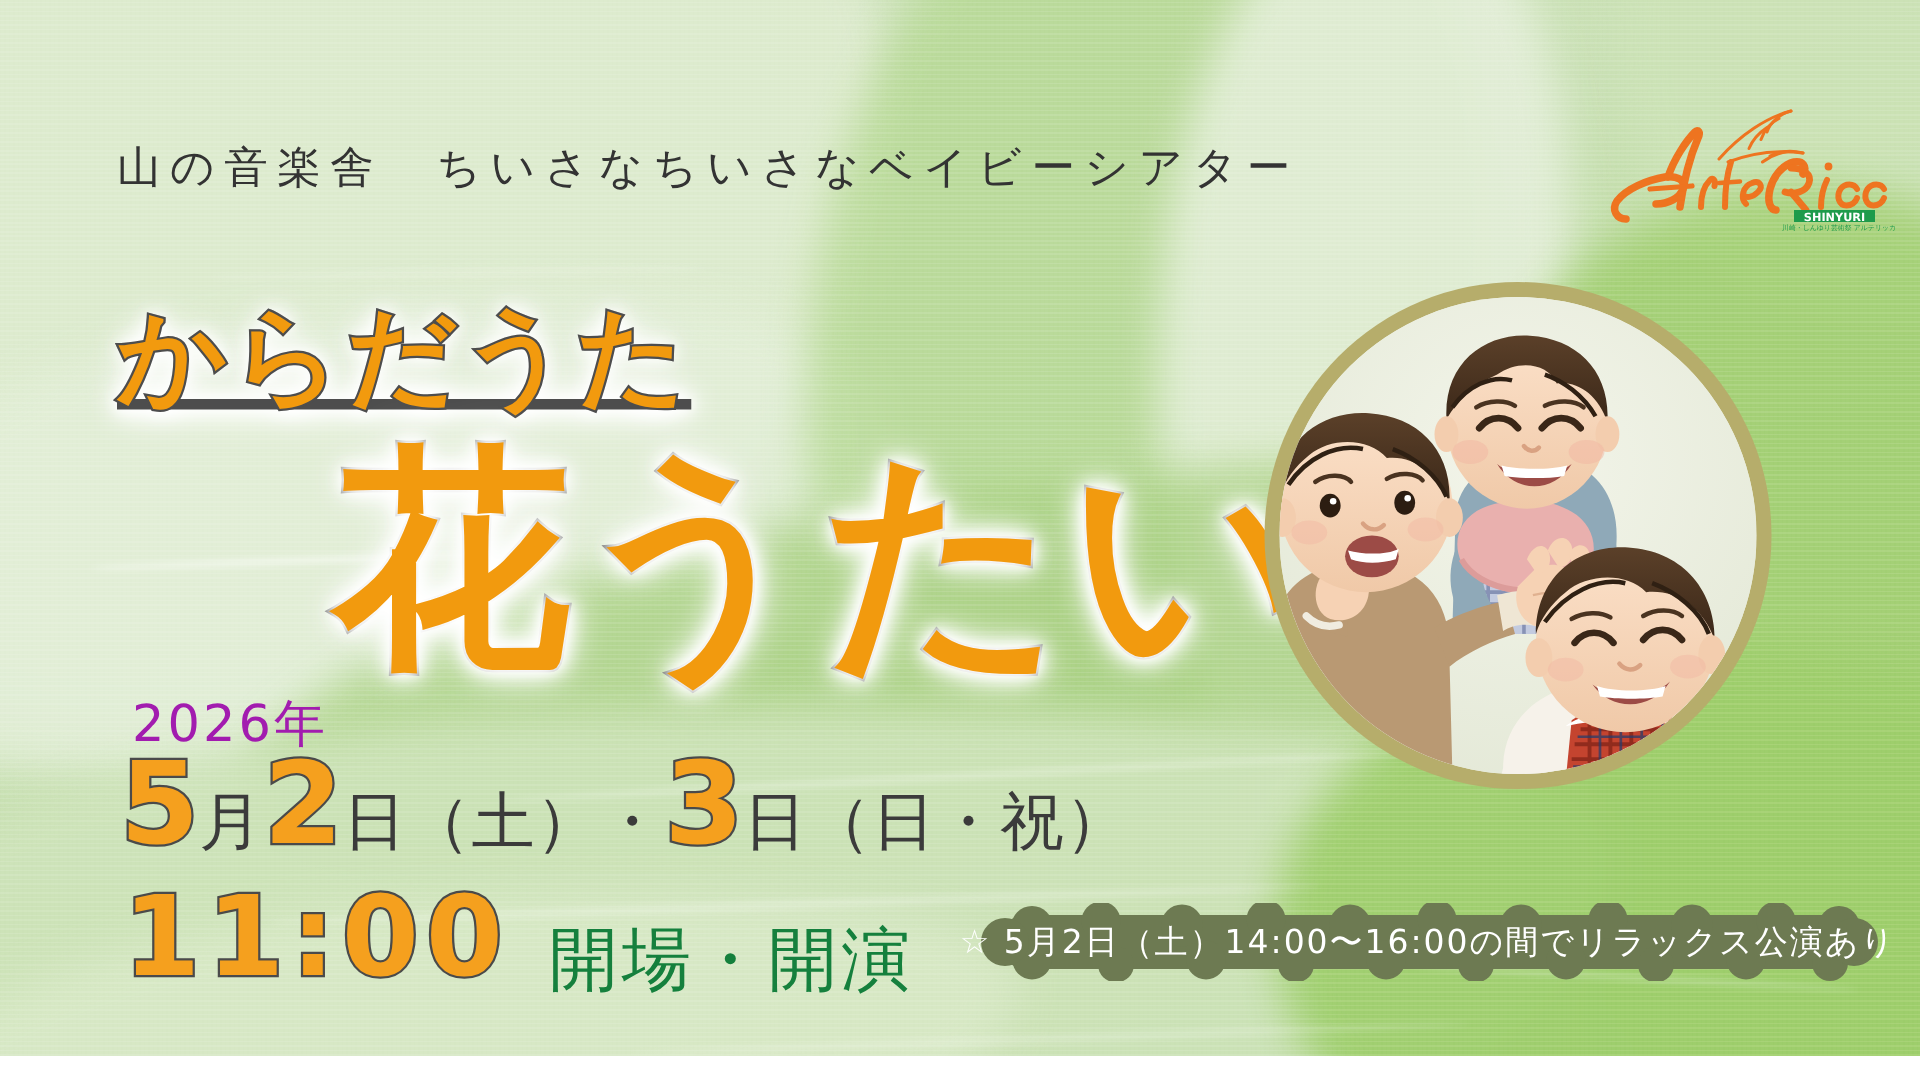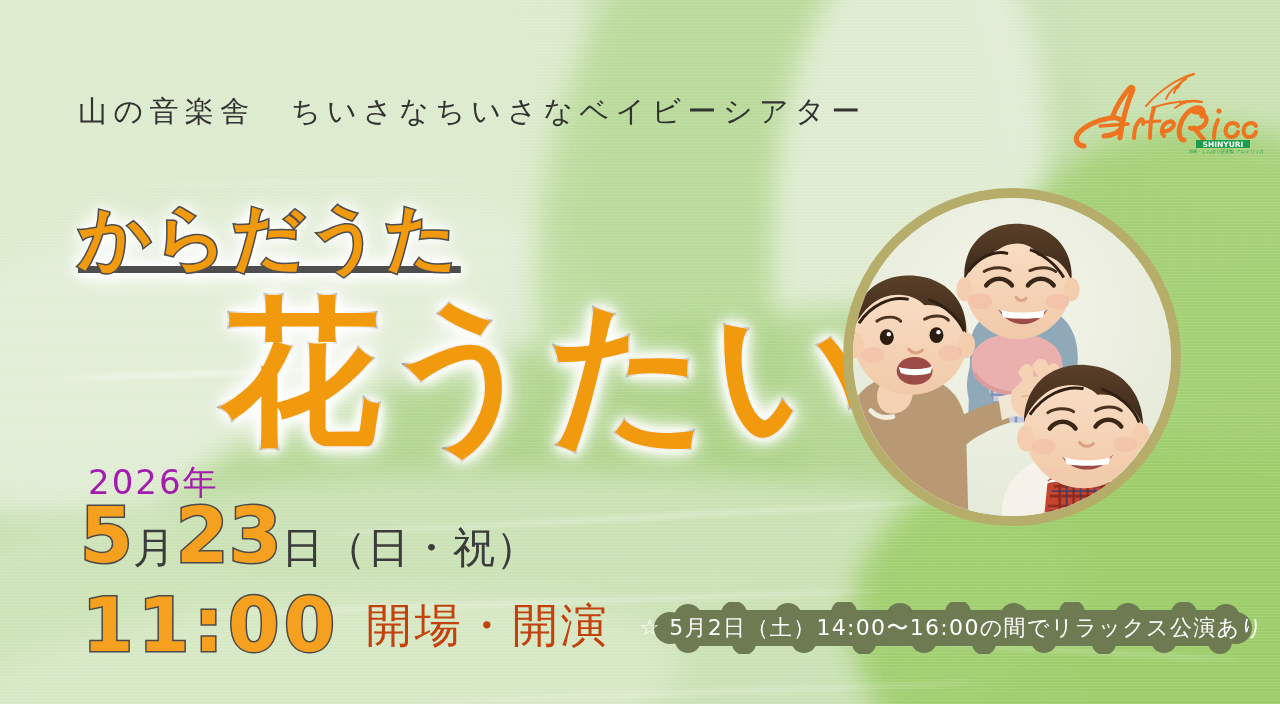--- a/index.html
+++ b/index.html
@@ -206,21 +206,21 @@
     top: 498px;
     display: flex;
     align-items: baseline;
     white-space: nowrap;
   }
   .timeline {
     position: absolute;
     left: 82px;
     top: 588px;
     display: flex;
-    align-items: center;
+    align-items: flex-end;
     white-space: nowrap;
   }
   .big-num {
     font-family: "DejaVu Sans", sans-serif;
     font-weight: 700;
     font-size: 76px;
     color: #F5A01E;
     -webkit-text-stroke: 3px #4a4a4a;
     paint-order: stroke fill;
     line-height: 1;
@@ -238,21 +238,21 @@
     font-size: 74px;
     color: #F5A01E;
     -webkit-text-stroke: 3px #4a4a4a;
     paint-order: stroke fill;
     line-height: 1;
     letter-spacing: .06em;
   }
   .time-label {
     font-family: "DejaVu Sans", sans-serif;
     font-size: 46px;
-    color: #c2410c;
+    color: #15803d;
     letter-spacing: .06em;
     line-height: 1;
     margin-left: 26px;
   }
 
   
   .photo-wrap {
     position: absolute;
     left: 843px;
     top: 188px;
@@ -366,20 +366,21 @@
   <div class="title-sub">からだうた</div>
 
   <div class="title-main">花うたい</div>
 
   <div class="year">2026年</div>
 
   <div class="dateline">
     <span class="big-num">5</span>
     <span class="mid-kanji">月</span>
     <span class="big-num">2</span>
+    <span class="mid-kanji">日（土）・</span>
     <span class="big-num">3</span>
     <span class="mid-kanji">日（日・祝）</span>
   </div>
 
   <div class="timeline">
     <span class="time-num">11:00</span>
     <span class="time-label">開場・開演</span>
   </div>
 
   <div class="photo-wrap">

